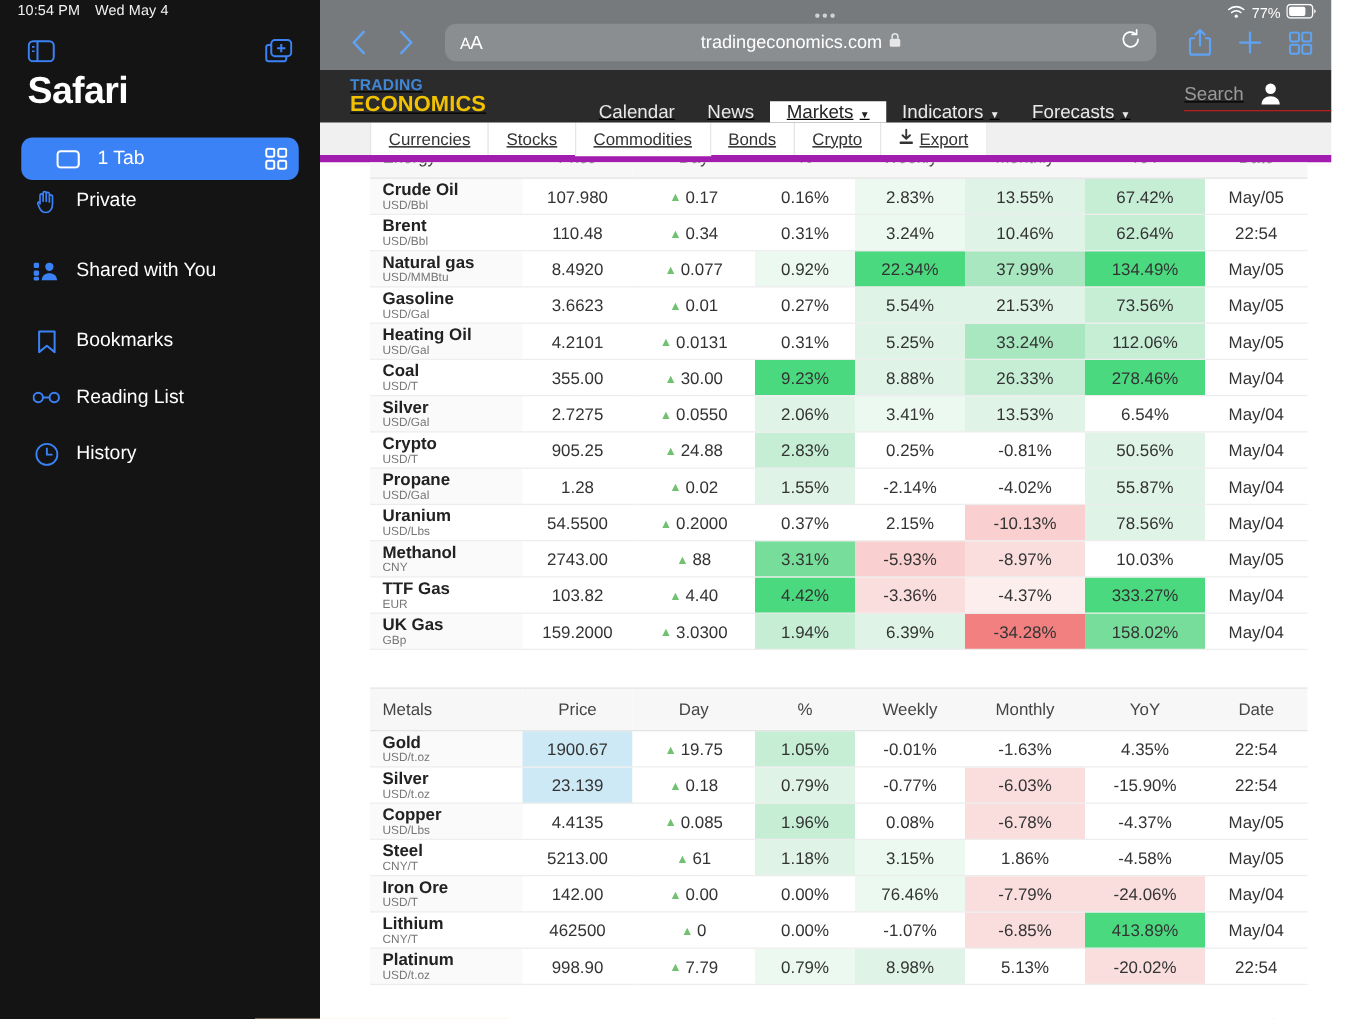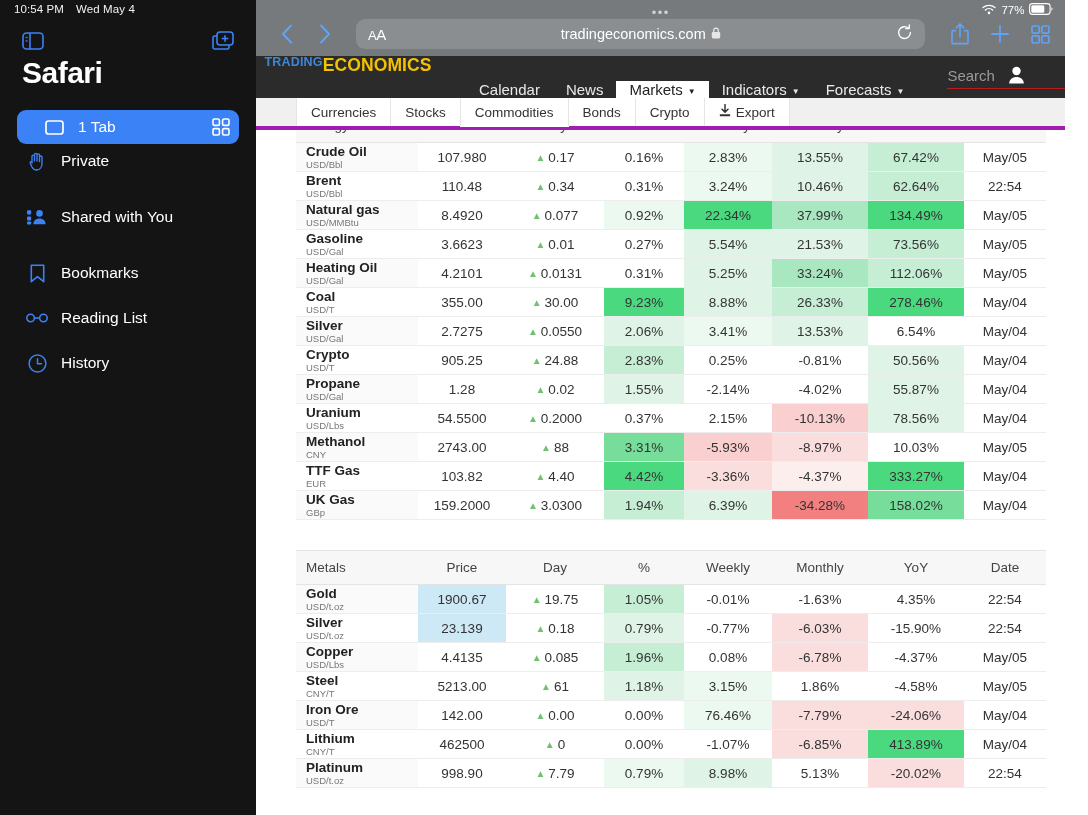--- a/index.html
+++ b/index.html
@@ -2,21 +2,21 @@
 <html><head>
 <meta charset="utf-8">
 <style>
   * { margin:0; padding:0; box-sizing:border-box; }
   html,body { width:1088px; height:815px; overflow:hidden; }
   body {
     font-family:"Liberation Sans", sans-serif;
     background:#ffffff;
     -webkit-font-smoothing:antialiased;
   }
-  .screen { position:relative; width:1020px; height:815px; display:flex; background:#fdba74; }
+  .screen { position:relative; width:1020px; height:815px; display:flex; background:#fdba74;text-decoration:underline; }
 
   
   .sidebar {
     width:256px; height:815px; background:#141414; flex:0 0 256px;
     position:relative; color:#fff;
   }
   .status-left {
     position:absolute; top:3px; left:14px;
     font-size:11.5px; color:#f2f2f2; letter-spacing:.1px;
     display:flex; gap:12px; align-items:center; font-weight:500;
@@ -76,21 +76,21 @@
   }
   .reload { margin-left:auto; }
   .tb-right { display:flex; align-items:center; gap:14px; padding-left:10px; }
   .tb-right .tbi { width:26px; height:30px; display:flex; align-items:center; justify-content:center; }
 
   
   .site-header {
     height:42px; background:#2b2b2b; display:flex; align-items:stretch; position:relative;
   }
   .logo {
-    width:160px; display:flex; justify-content:center;
+    width:160px; display:flex; flex-direction:column; justify-content:center;
     padding-left:24px; line-height:1;
   }
   .logo .l1 { color:#3f87d6; font-size:12.5px; font-weight:bold; letter-spacing:.2px; }
   .logo .l2 { color:#f2c200; font-size:17.5px; font-weight:bold; letter-spacing:.1px; margin-top:1px;}
   .nav { display:flex; align-items:flex-end; margin-left:50px; }
   .nav a {
     display:flex; align-items:center; padding:0 13px; color:#e9e9e9;
     font-size:15px; text-decoration:none; white-space:nowrap;
   }
   .nav a.active { background:#fff; color:#222; }
@@ -100,21 +100,21 @@
   }
   .search-wrap .sinput {
     color:#9a9a9a; font-size:15px; width:118px; border-bottom:1px solid #b91c1c;
     padding:2px 0 4px 0;
   }
   .acct { position:absolute; right:40px; top:0; height:42px; display:flex; align-items:center; }
 
   
   .subnav {
     height:32px; background:#f0f0f0; display:flex; align-items:stretch;
-    padding-left:40px; border-bottom:4px solid #a21caf;
+    padding-left:40px; border-bottom:6px solid #a21caf;
   }
   .subnav a {
     display:flex; align-items:center; padding:0 14px; font-size:13.5px;
     color:#333; text-decoration:none; background:#fff;
     border-left:1px solid #e6e6e6; border-right:1px solid #e6e6e6;
     margin-right:-1px; gap:5px;
   }
   .subnav a.first { margin-left:0; }
   .subnav a.active { background:#fff; box-shadow:0 1px 0 #fff; }
 

